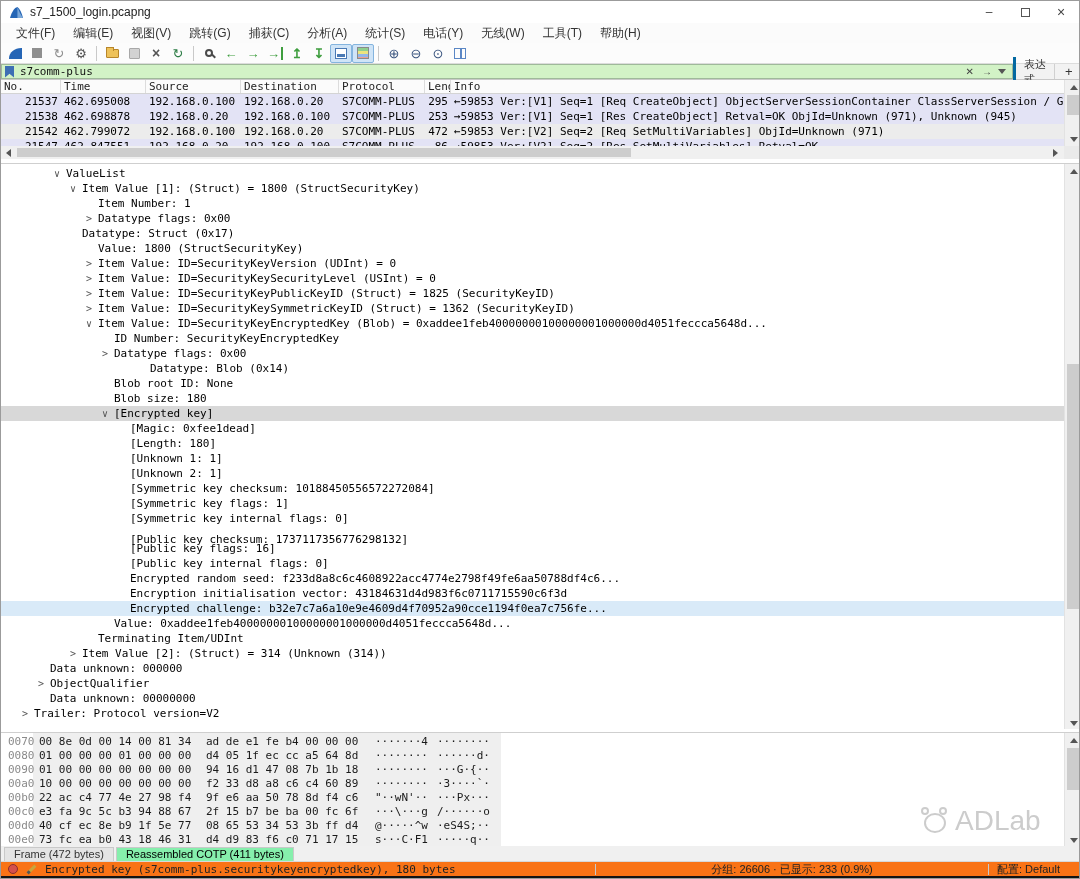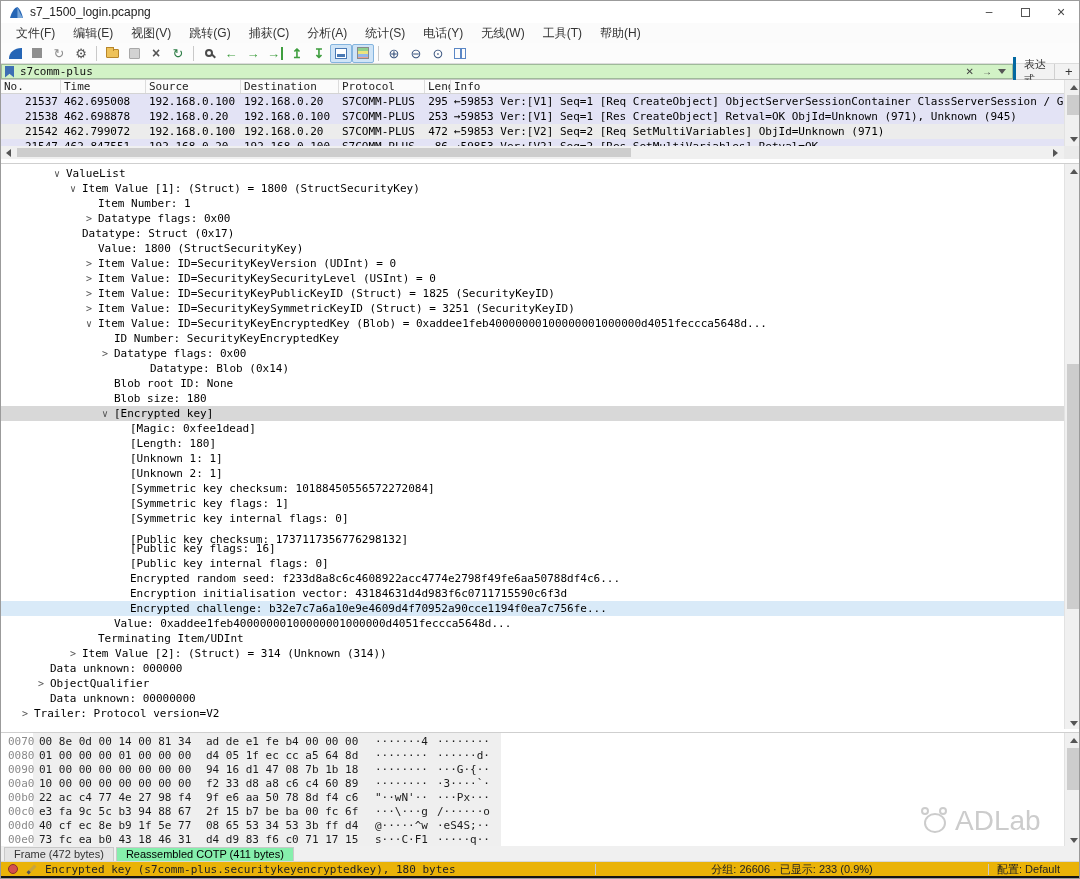--- a/index.html
+++ b/index.html
@@ -103,21 +103,21 @@
   .wm-logo .face { position:absolute; left:3px; top:6px; width:22px; height:20px; border:2px solid #9a9a9a; border-radius:50%; }
   .wm-logo .ear { position:absolute; width:8px; height:8px; border:2px solid #9a9a9a; border-radius:50%; top:0; }
   .wm-logo .ear.l { left:0; } .wm-logo .ear.r { left:18px; }
 
   
   .tabsrow { position:absolute; left:0; top:845px; width:100%; height:15px; background:#f0f0f0; display:flex; align-items:flex-end; padding-left:3px; font-size:11px; }
   .btab { height:14px; line-height:13px; padding:0 9px; border:1px solid #c9c9c9; border-bottom:none; background:#e4e4e4; color:#333; margin-right:2px; white-space:nowrap; }
   .btab.active { background:#86efac; color:#000; }
 
   
-  .statusbar { position:absolute; left:0; top:860px; width:100%; height:15px; background:#eab308; border-top:1px solid #d8d8d8; display:flex; align-items:center; font-size:11px; color:#222; }
+  .statusbar { position:absolute; left:0; top:860px; width:100%; height:15px; background:#f97316; border-top:1px solid #d8d8d8; display:flex; align-items:center; font-size:11px; color:#222; }
   .expert-dot { width:10px; height:10px; border-radius:50%; background:#d4504c; border:1px solid #8b2e2e; margin:0 6px 0 7px; }
   .pencil { width:11px; height:3px; background:#c9a53c; border-left:3px solid #555; transform:rotate(-45deg); margin:0 8px 0 2px; }
   .sb-left { flex:1; white-space:nowrap; overflow:hidden; font-family:"DejaVu Sans Mono", monospace; font-size:11px; }
   .sb-sep { width:1px; height:11px; background:#c9c9c9; }
   .sb-packets { width:392px; text-align:center; white-space:nowrap; }
   .sb-profile { width:90px; padding-left:8px; white-space:nowrap; }
   .bottom-edge { position:absolute; left:0; top:875px; width:100%; height:4px; background:#141414; }
 </style>
 </head>
 <body>
@@ -330,21 +330,21 @@
         <div class="trow" style="top: 107px;">
           <span class="tarrow" style="left: 85px;">&gt;</span>
           <span style="position: absolute; left: 97px;">Item Value: ID=SecurityKeySecurityLevel (USInt) = 0</span>
         </div>
         <div class="trow" style="top: 122px;">
           <span class="tarrow" style="left: 85px;">&gt;</span>
           <span style="position: absolute; left: 97px;">Item Value: ID=SecurityKeyPublicKeyID (Struct) = 1825 (SecurityKeyID)</span>
         </div>
         <div class="trow" style="top: 137px;">
           <span class="tarrow" style="left: 85px;">&gt;</span>
-          <span style="position: absolute; left: 97px;">Item Value: ID=SecurityKeySymmetricKeyID (Struct) = 3251 (SecurityKeyID)</span>
+          <span style="position: absolute; left: 97px;">Item Value: ID=SecurityKeySymmetricKeyID (Struct) = 1362 (SecurityKeyID)</span>
         </div>
         <div class="trow" style="top: 152px;">
           <span class="tarrow" style="left: 85px;">∨</span>
           <span style="position: absolute; left: 97px;">Item Value: ID=SecurityKeyEncryptedKey (Blob) = 0xaddee1feb40000000100000001000000d4051feccca5648d...</span>
         </div>
         <div class="trow" style="top: 167px;">
           <span style="position: absolute; left: 113px;">ID Number: SecurityKeyEncryptedKey</span>
         </div>
         <div class="trow" style="top: 182px;">
           <span class="tarrow" style="left: 101px;">&gt;</span>

